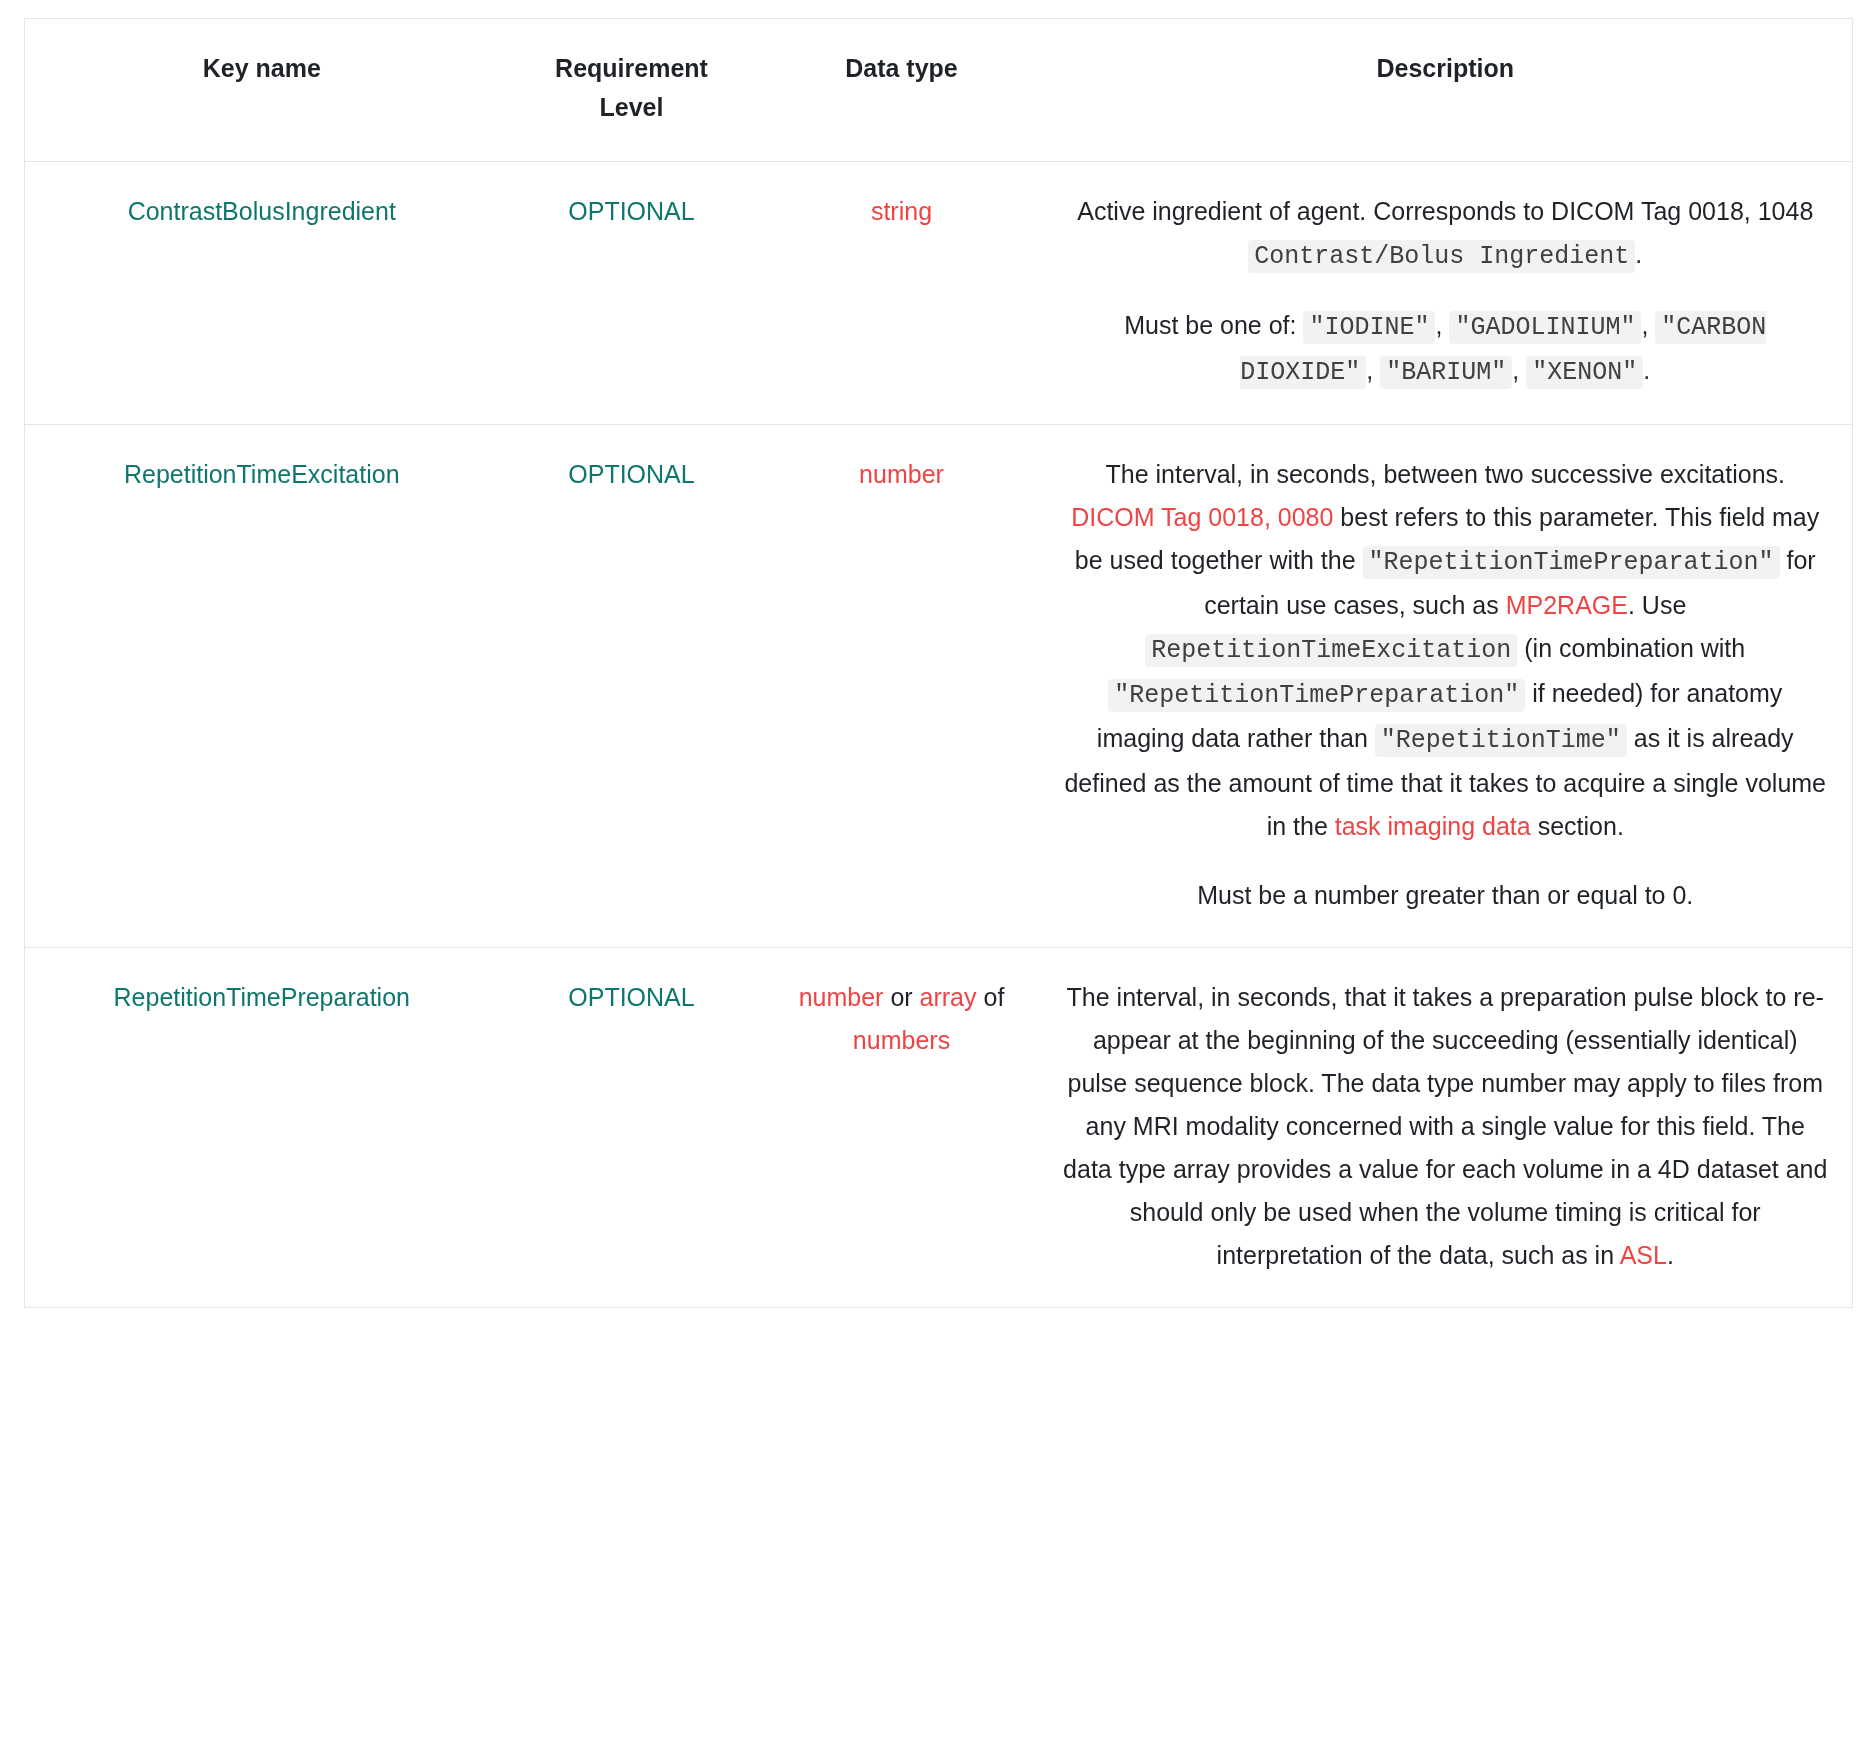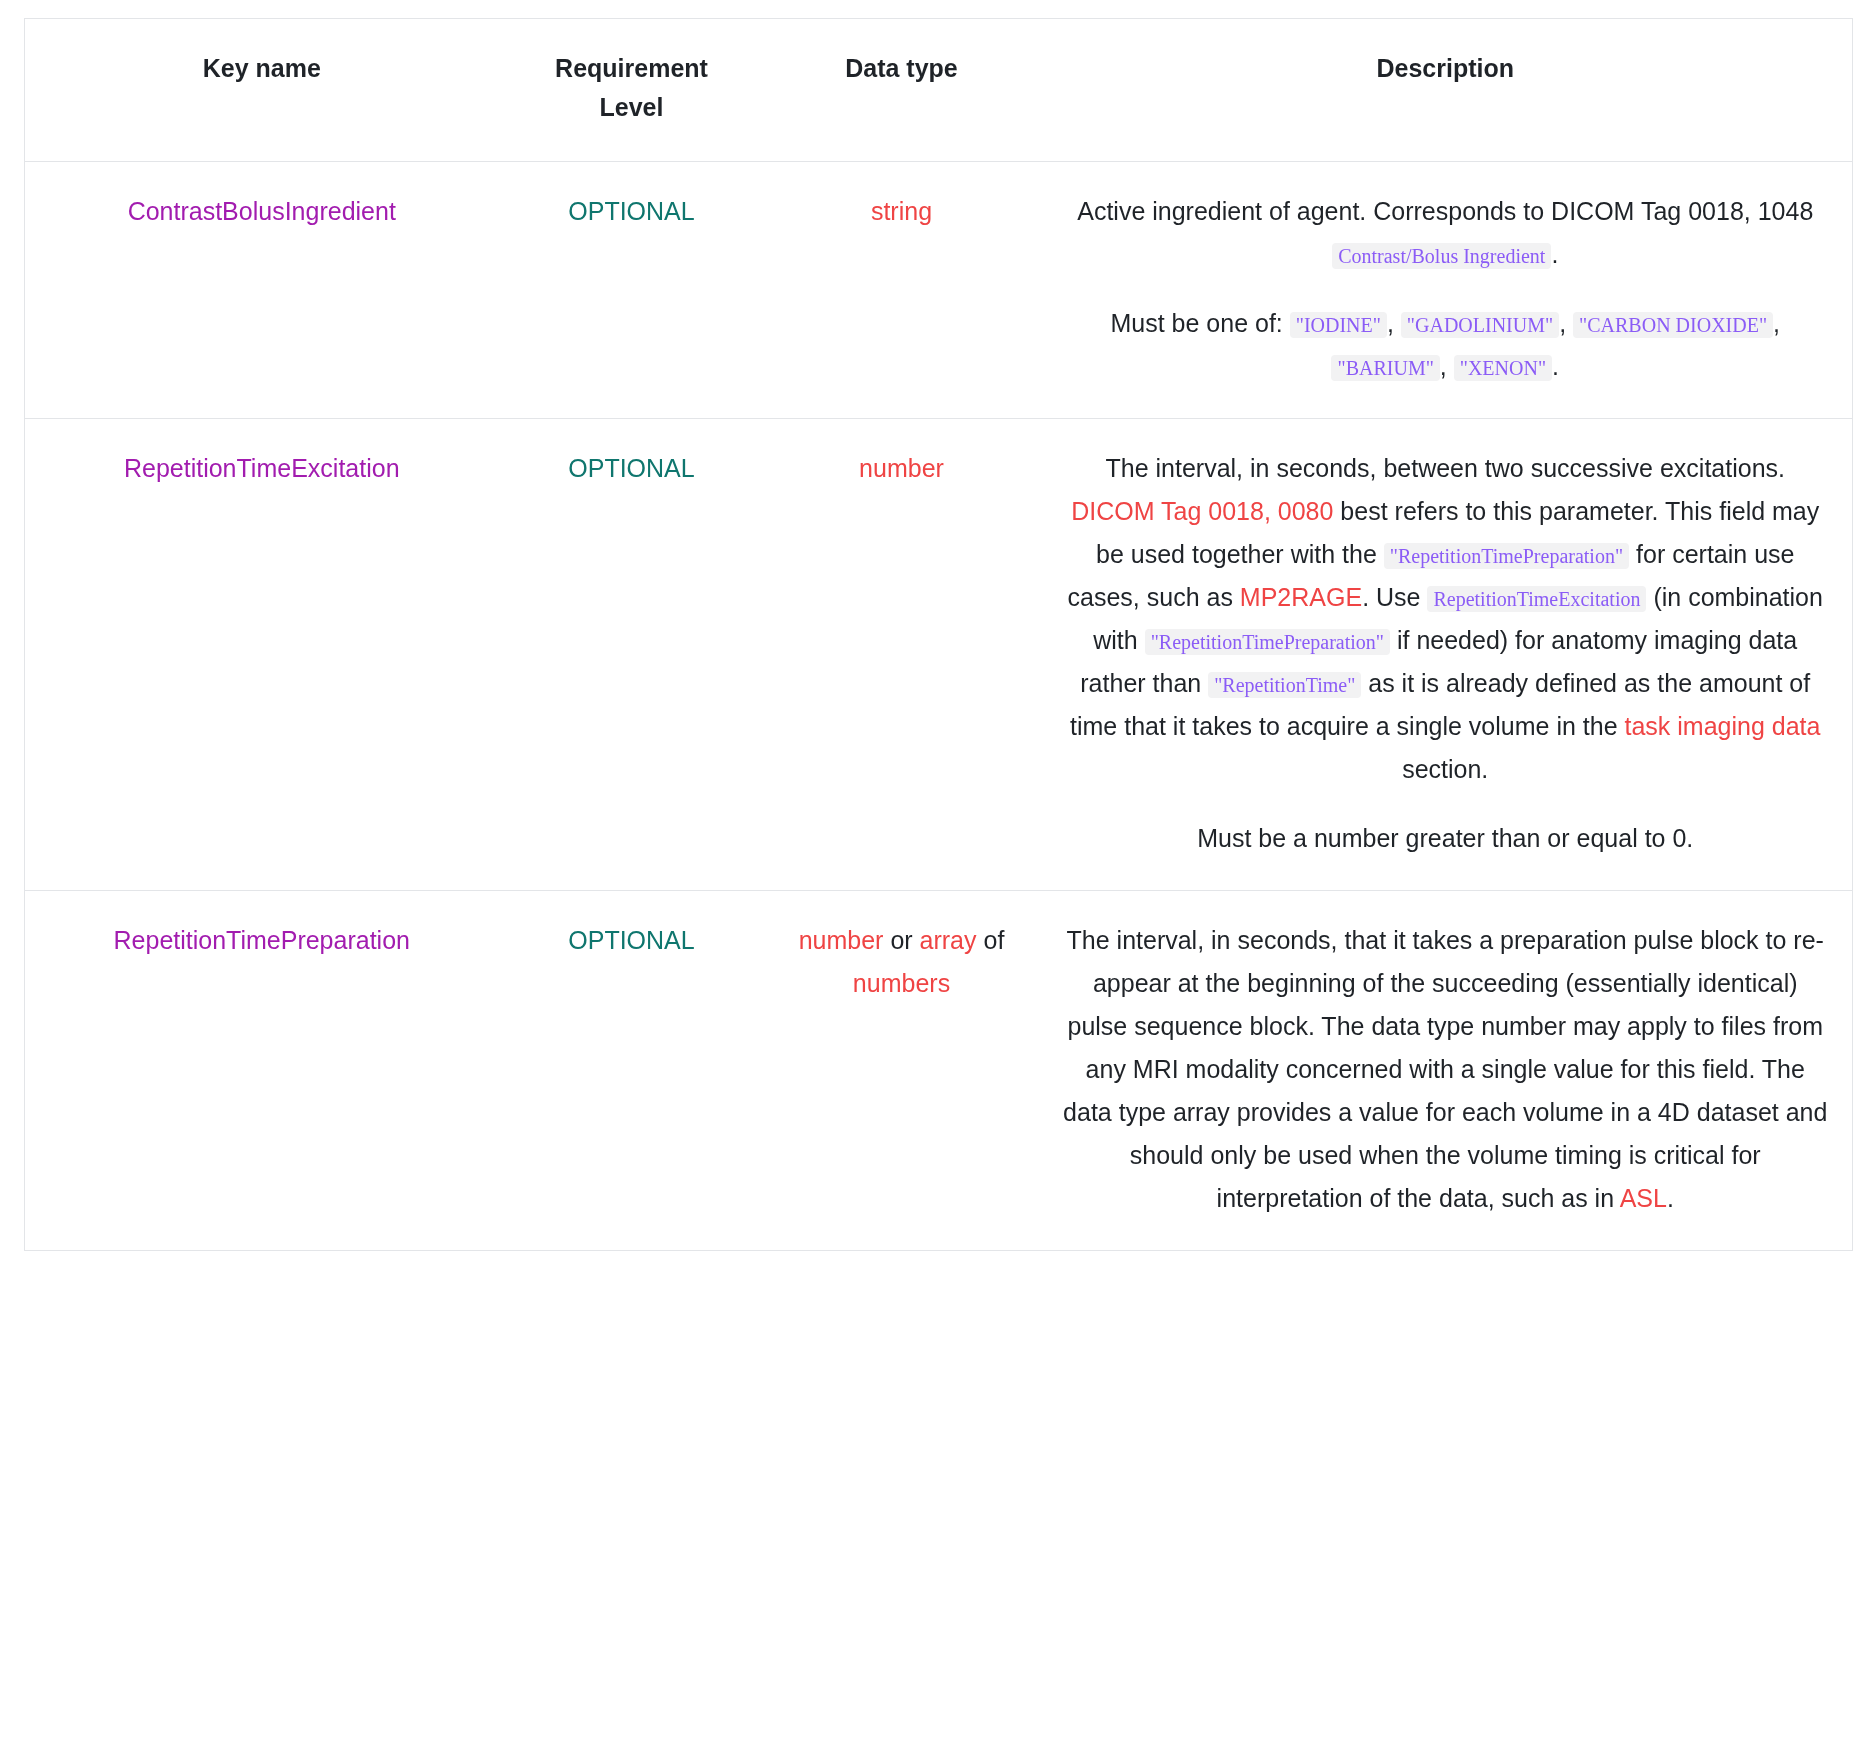--- a/index.html
+++ b/index.html
@@ -53,31 +53,31 @@
   col.c-key   { width: 470px; }
   col.c-req   { width: 270px; }
   col.c-type  { width: 270px; }
   col.c-desc  { width: 818px; }
 
   .lnk {
     color: #ef4444;
     text-decoration: none;
   }
 
-  td.keyname .lnk { color: #a21caf; }
+  td.keyname .lnk { color: #0f766e; }
 
   td.req { color: #0f766e; }
 
   code, .code {
-    font-family: Liberation Serif, serif;
-    font-size: 20px;
+    font-family: Liberation Mono, monospace;
+    font-size: 25px;
     background: #f2f2f3;
     border-radius: 4px;
     padding: 2px 6px;
-    color: #8b5cf6;
+    color: #404040;
     white-space: normal;
   }
   .desc p {
     margin: 0 0 26px 0;
   }
   .desc p:last-child {
     margin-bottom: 0;
   }
 </style>
 </head>

